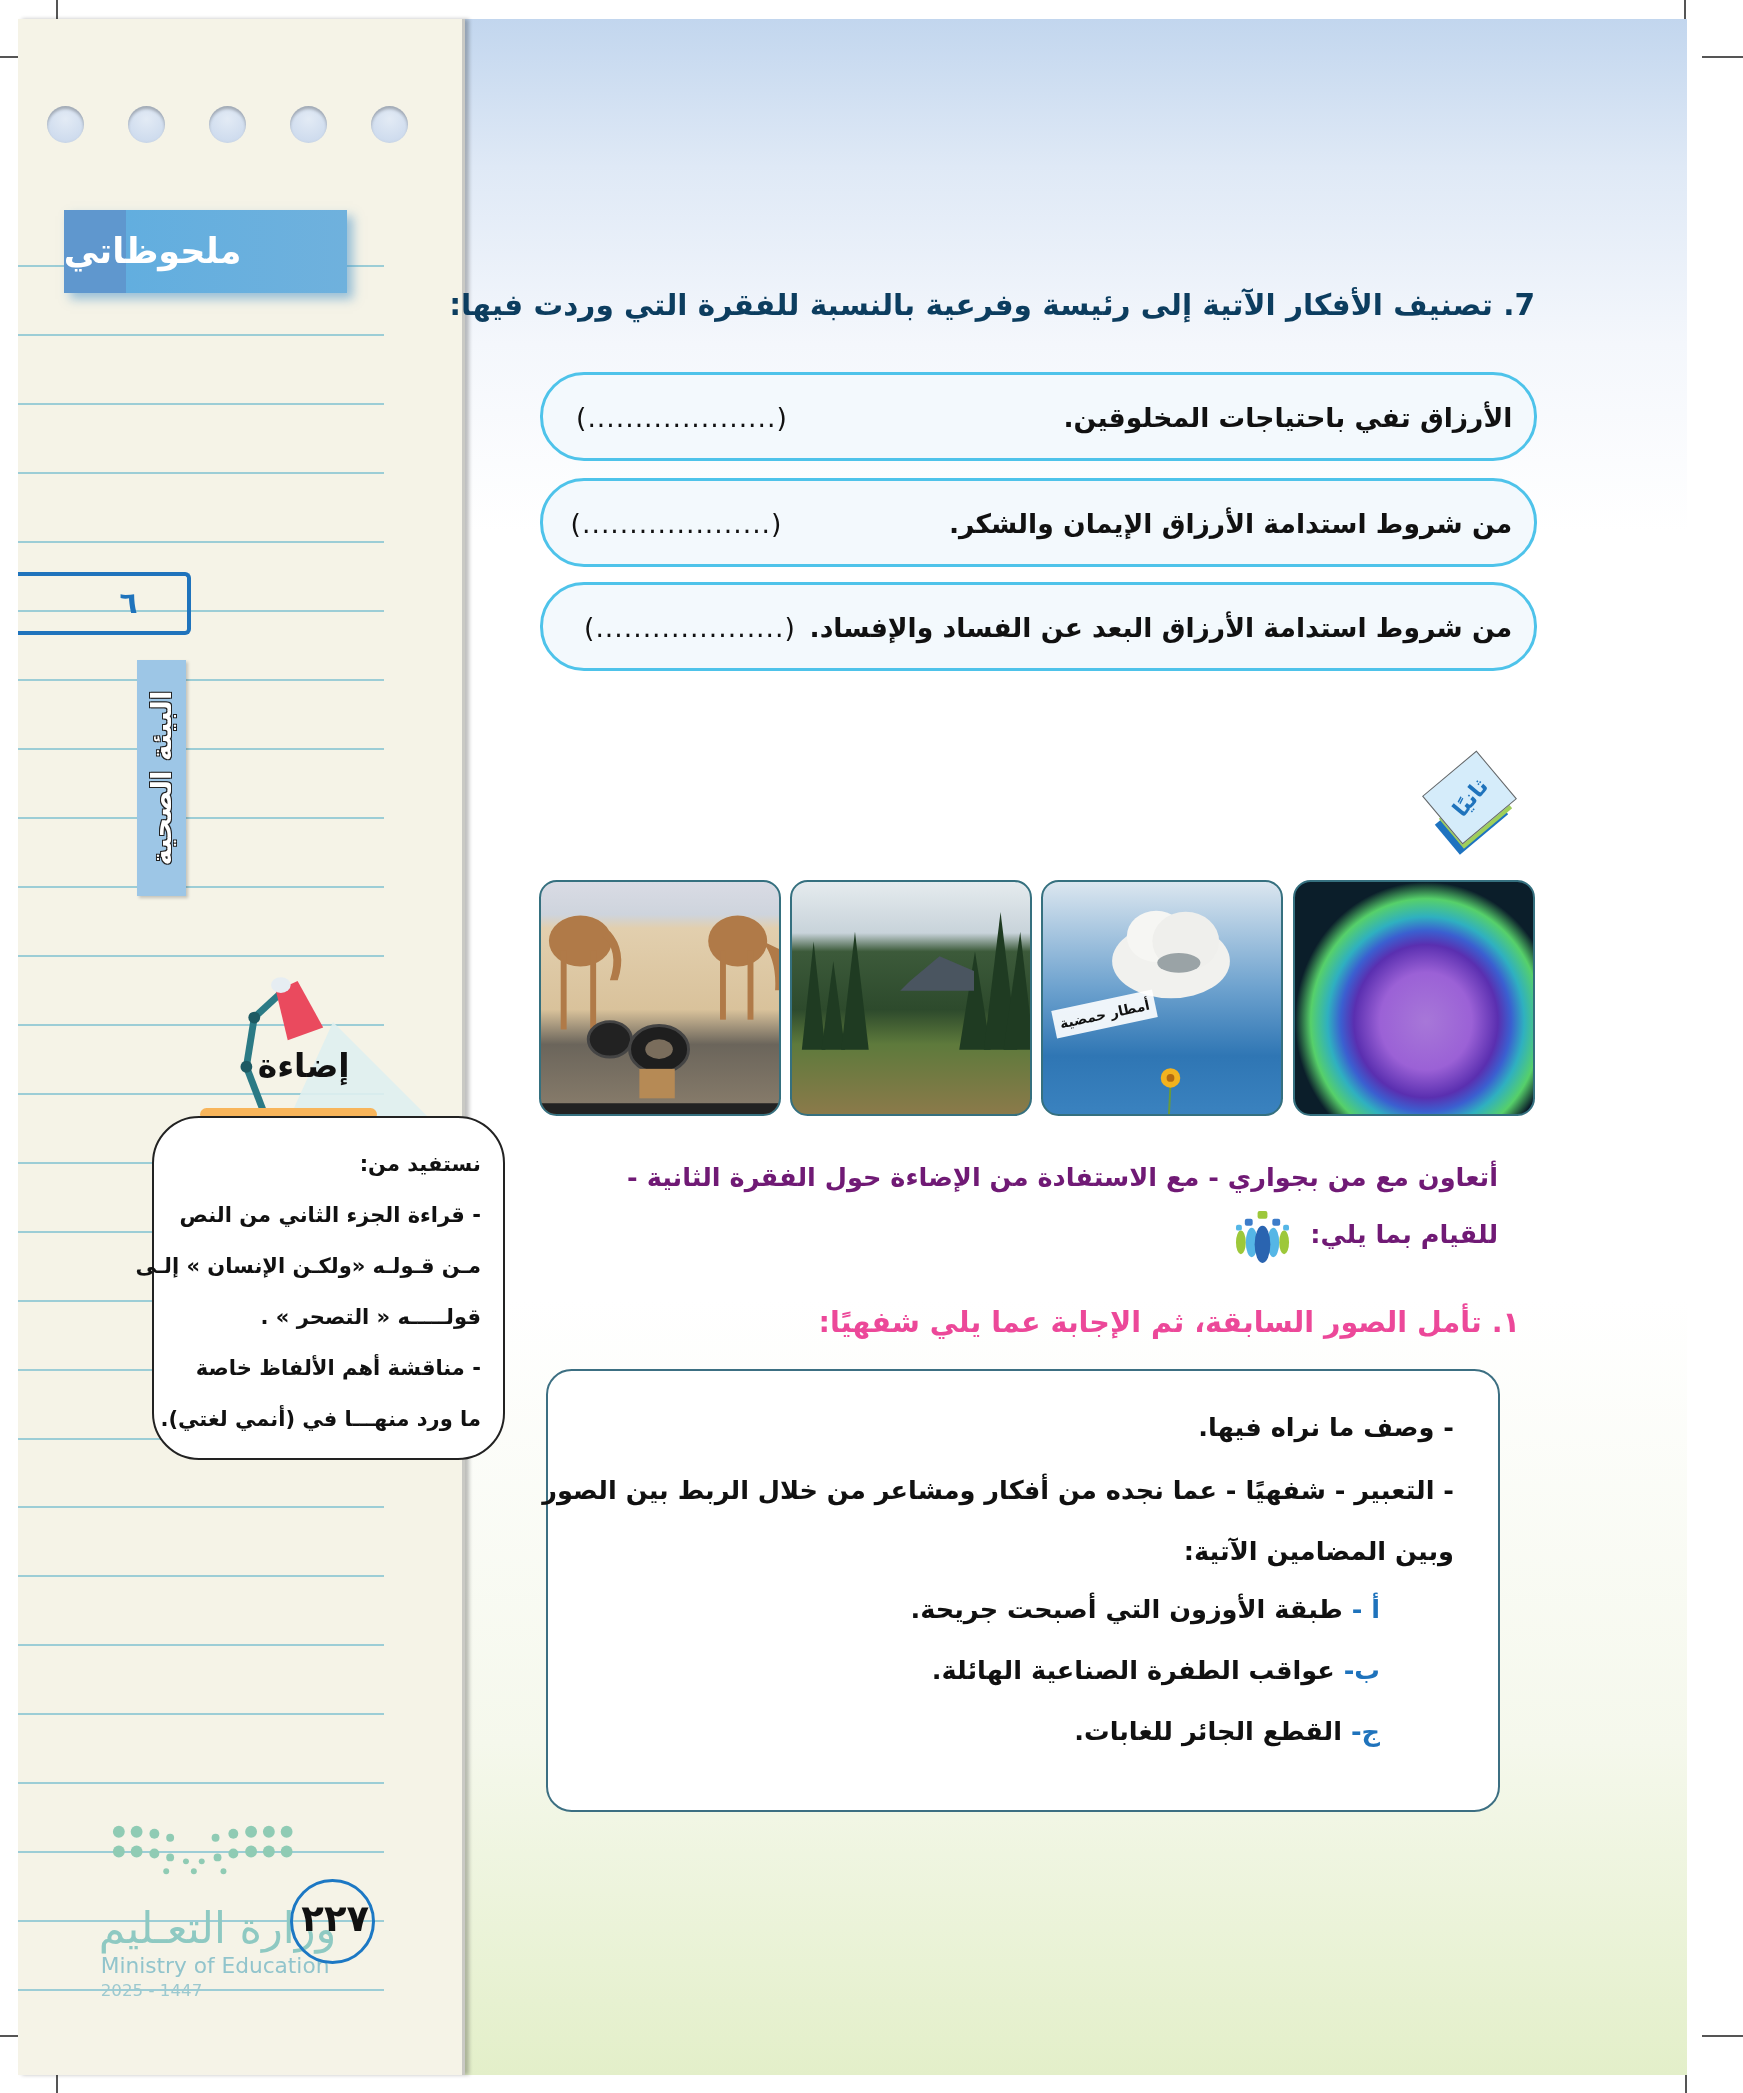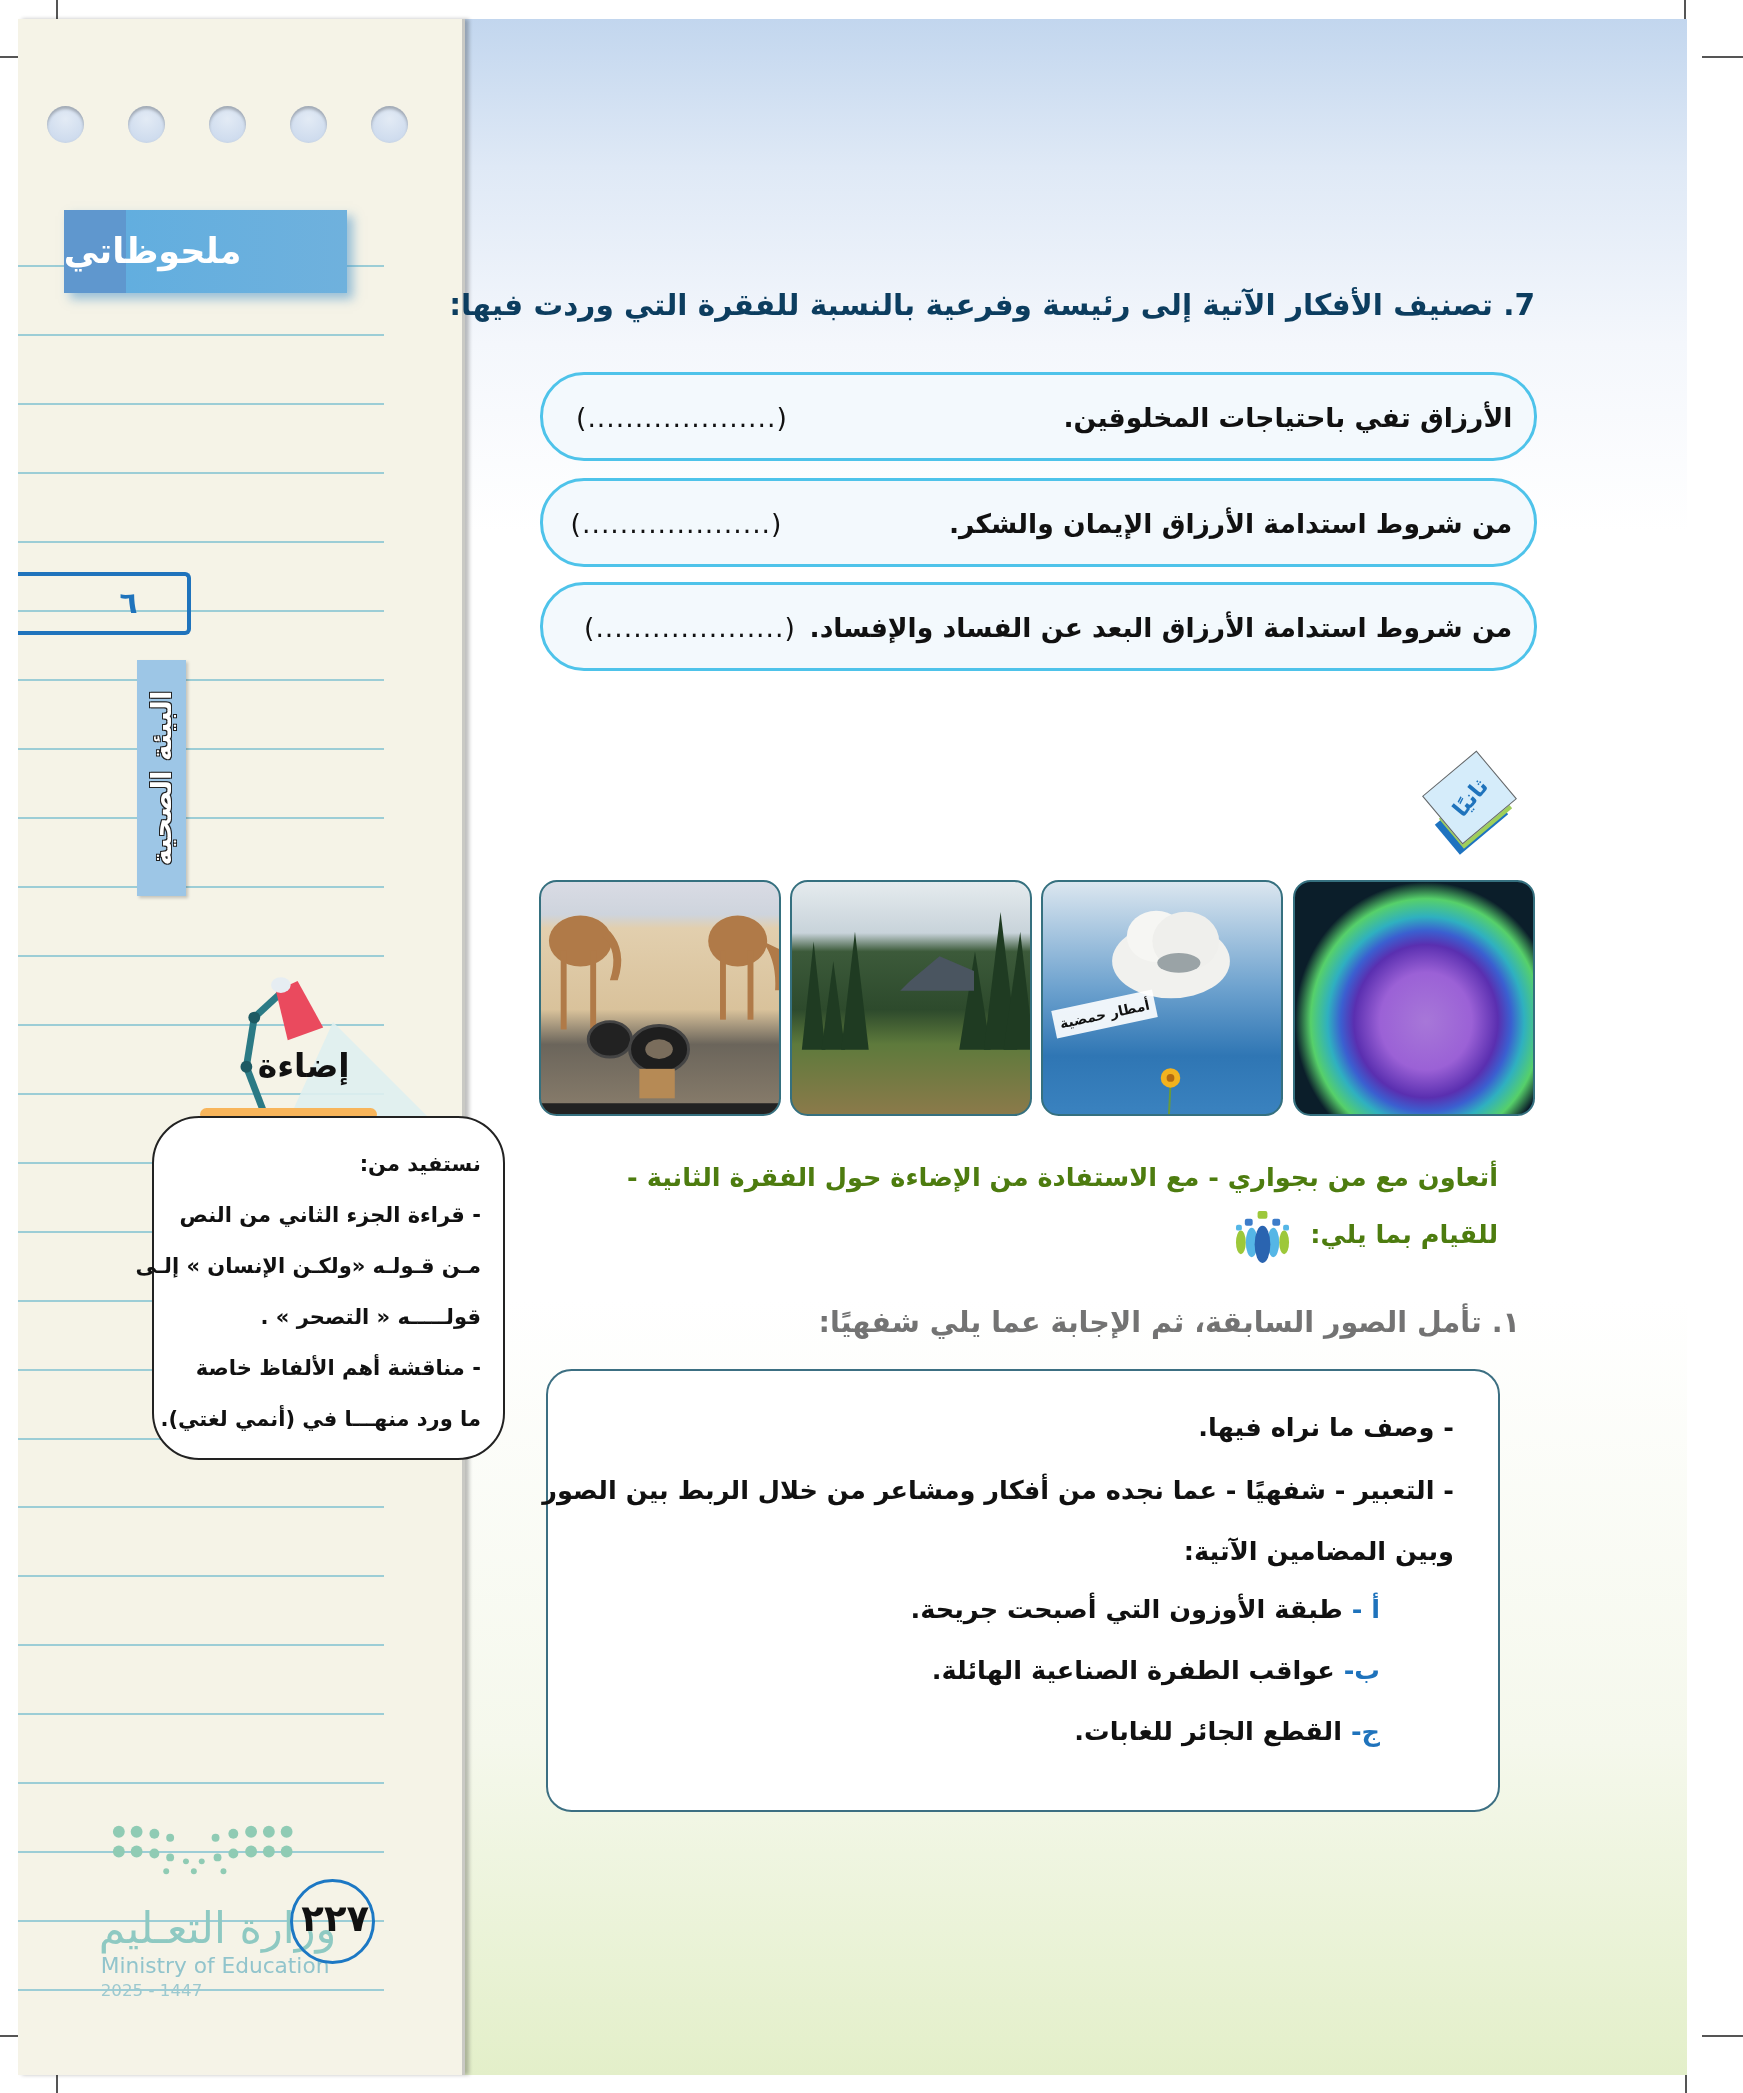--- a/index.html
+++ b/index.html
@@ -52,22 +52,22 @@
     .pill .stmt { position:absolute; right:21.7px; top:50%; transform:translateY(-50%); font-size:26.6px; font-weight:bold; color:#111; white-space:nowrap; }
     .pill .blank { position:absolute; top:50%; transform:translateY(-50%); font-size:26.6px; color:#111; white-space:nowrap; letter-spacing:1px; }
     .section-badge { position:absolute; left:1434px; top:766px; width:69px; height:61px; background:#d5ecfa;
                      border:1px solid #666; transform:rotate(-40deg); }
     .section-badge-shadow1 { position:absolute; left:1444px; top:794px; width:63px; height:39px; background:#9fcf5a; transform:rotate(-40deg); }
     .section-badge-shadow2 { position:absolute; left:1440px; top:800px; width:63px; height:39px; background:#1e73c0; transform:rotate(-40deg); }
     .section-badge span { position:absolute; left:50%; top:50%; transform:translate(-50%,-50%) rotate(-10deg); font-size:21.7px; font-weight:bold; color:#1f73bc; direction:rtl; }
     .photo { position:absolute; top:880px; height:236px; border-radius:17.7px; overflow:hidden; border:2px solid #35707f; box-sizing:border-box; }
     .photo-label { position:absolute; background:rgba(255,255,255,0.9); font-size:13.8px; font-weight:bold; color:#111;
                    padding:5.9px 5.9px; transform:rotate(-12deg); direction:rtl; }
-    .collab { position:absolute; right:246px; top:1149px; font-size:25.6px; font-weight:bold; color:#4d7c0f; direction:rtl; white-space:nowrap; line-height:57px; text-align:right; }
-    .q1 { position:absolute; right:224px; top:1305px; font-size:28.6px; font-weight:bold; color:#737373; direction:rtl; white-space:nowrap; }
+    .collab { position:absolute; right:246px; top:1149px; font-size:25.6px; font-weight:bold; color:#701a75; direction:rtl; white-space:nowrap; line-height:57px; text-align:right; }
+    .q1 { position:absolute; right:224px; top:1305px; font-size:28.6px; font-weight:bold; color:#ec4899; direction:rtl; white-space:nowrap; }
     .task-box { position:absolute; left:546px; top:1369px; width:954px; height:443px; background:#fff;
                 border:2px solid #3c6f82; border-radius:25.6px; box-sizing:border-box; }
     .task-line { position:absolute; right:44px; font-size:25.6px; font-weight:bold; color:#111; direction:rtl; white-space:nowrap; }
     .task-letter { color:#1f73bc; }
   </style>
 </head>
 <body>
 
 <div class="crop" style="left:56px;top:0;width:2px;height:41px;"></div>
 <div class="crop" style="left:0;top:56px;width:41px;height:2px;"></div>

